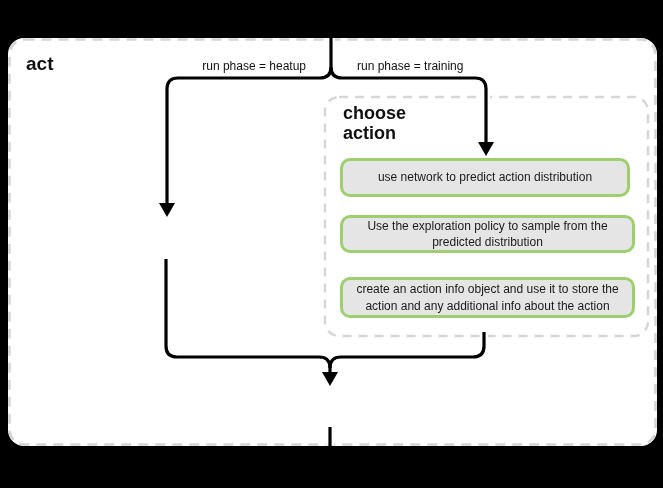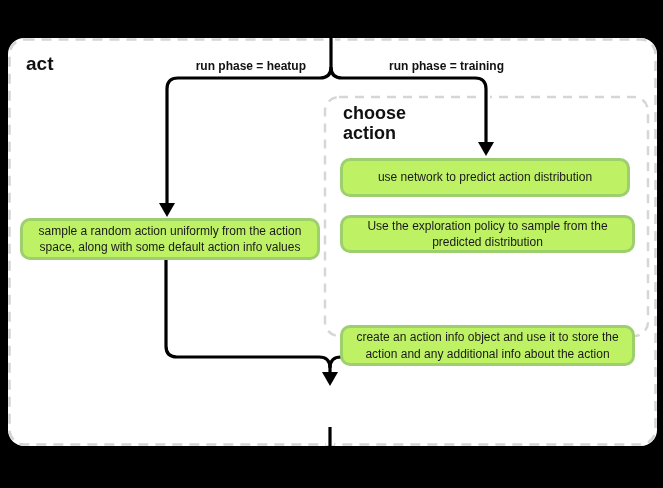--- a/index.html
+++ b/index.html
@@ -9,38 +9,38 @@
   }
   #panel{
     position:absolute;left:8px;top:38px;width:649px;height:408px;
     background:#fff;border-radius:16px;
   }
   #connectors{position:absolute;left:0;top:0;width:663px;height:488px;}
   .flow-title{
     position:absolute;left:26px;top:53px;font-size:19px;font-weight:700;color:#111;
   }
   .branch-label{
-    position:absolute;top:59px;font-size:12px;font-weight:700;color:#111;white-space:nowrap;
+    position:absolute;top:59px;font-size:12px;font-weight:400;color:#111;white-space:nowrap;
   }
   #label-heatup{left:166px;width:140px;text-align:right;}
-  #label-training{left:357px;text-align:left;margin-left:32px;}
+  #label-training{left:357px;text-align:left;}
   .group-title{
     position:absolute;left:343px;top:103px;width:100px;
     font-size:18px;font-weight:700;line-height:20px;color:#111;
   }
   .node{
-    position:absolute;box-sizing:border-box;background:#bef264;
+    position:absolute;box-sizing:border-box;background:#e5e5e5;
     border:3px solid #9dcf6e;border-radius:10px;
     display:flex;align-items:center;justify-content:center;text-align:center;
     font-size:12px;line-height:1.35;color:#1a1a1a;padding:16px 4px;
   }
   #node-sample{left:20px;top:218px;width:300px;height:42px;}
   #node-predict{left:340px;top:158px;width:290px;height:39px;}
   #node-explore{left:340px;top:215px;width:295px;height:38px;}
-  #node-create{left:340px;top:277px;width:295px;height:41px;margin-top:48px;}
+  #node-create{left:340px;top:277px;width:295px;height:41px;}
   #node-filter{left:187px;top:387px;width:291px;height:41px;}
 </style>
 </head>
 <body>
 
 <div id="stage">
 
   <div id="panel"></div>
 
   <svg id="connectors" viewBox="0 0 663 488" xmlns="http://www.w3.org/2000/svg">
@@ -71,23 +71,20 @@
     </g>
   </svg>
 
   <div class="flow-title">act</div>
 
   <div id="label-heatup" class="branch-label">run phase = heatup</div>
   <div id="label-training" class="branch-label">run phase = training</div>
 
   <div class="group-title">choose action</div>
 
-  <div id="node-sample" class="node">
-      <span>sample a random action uniformly from the action space, along with some default action info values</span>
-    </div>
 
   <div id="node-predict" class="node">
       <span>use network to predict action distribution</span>
     </div>
 
   <div id="node-explore" class="node">
       <span>Use the exploration policy to sample from the predicted distribution</span>
     </div>
 
   <div id="node-create" class="node">

